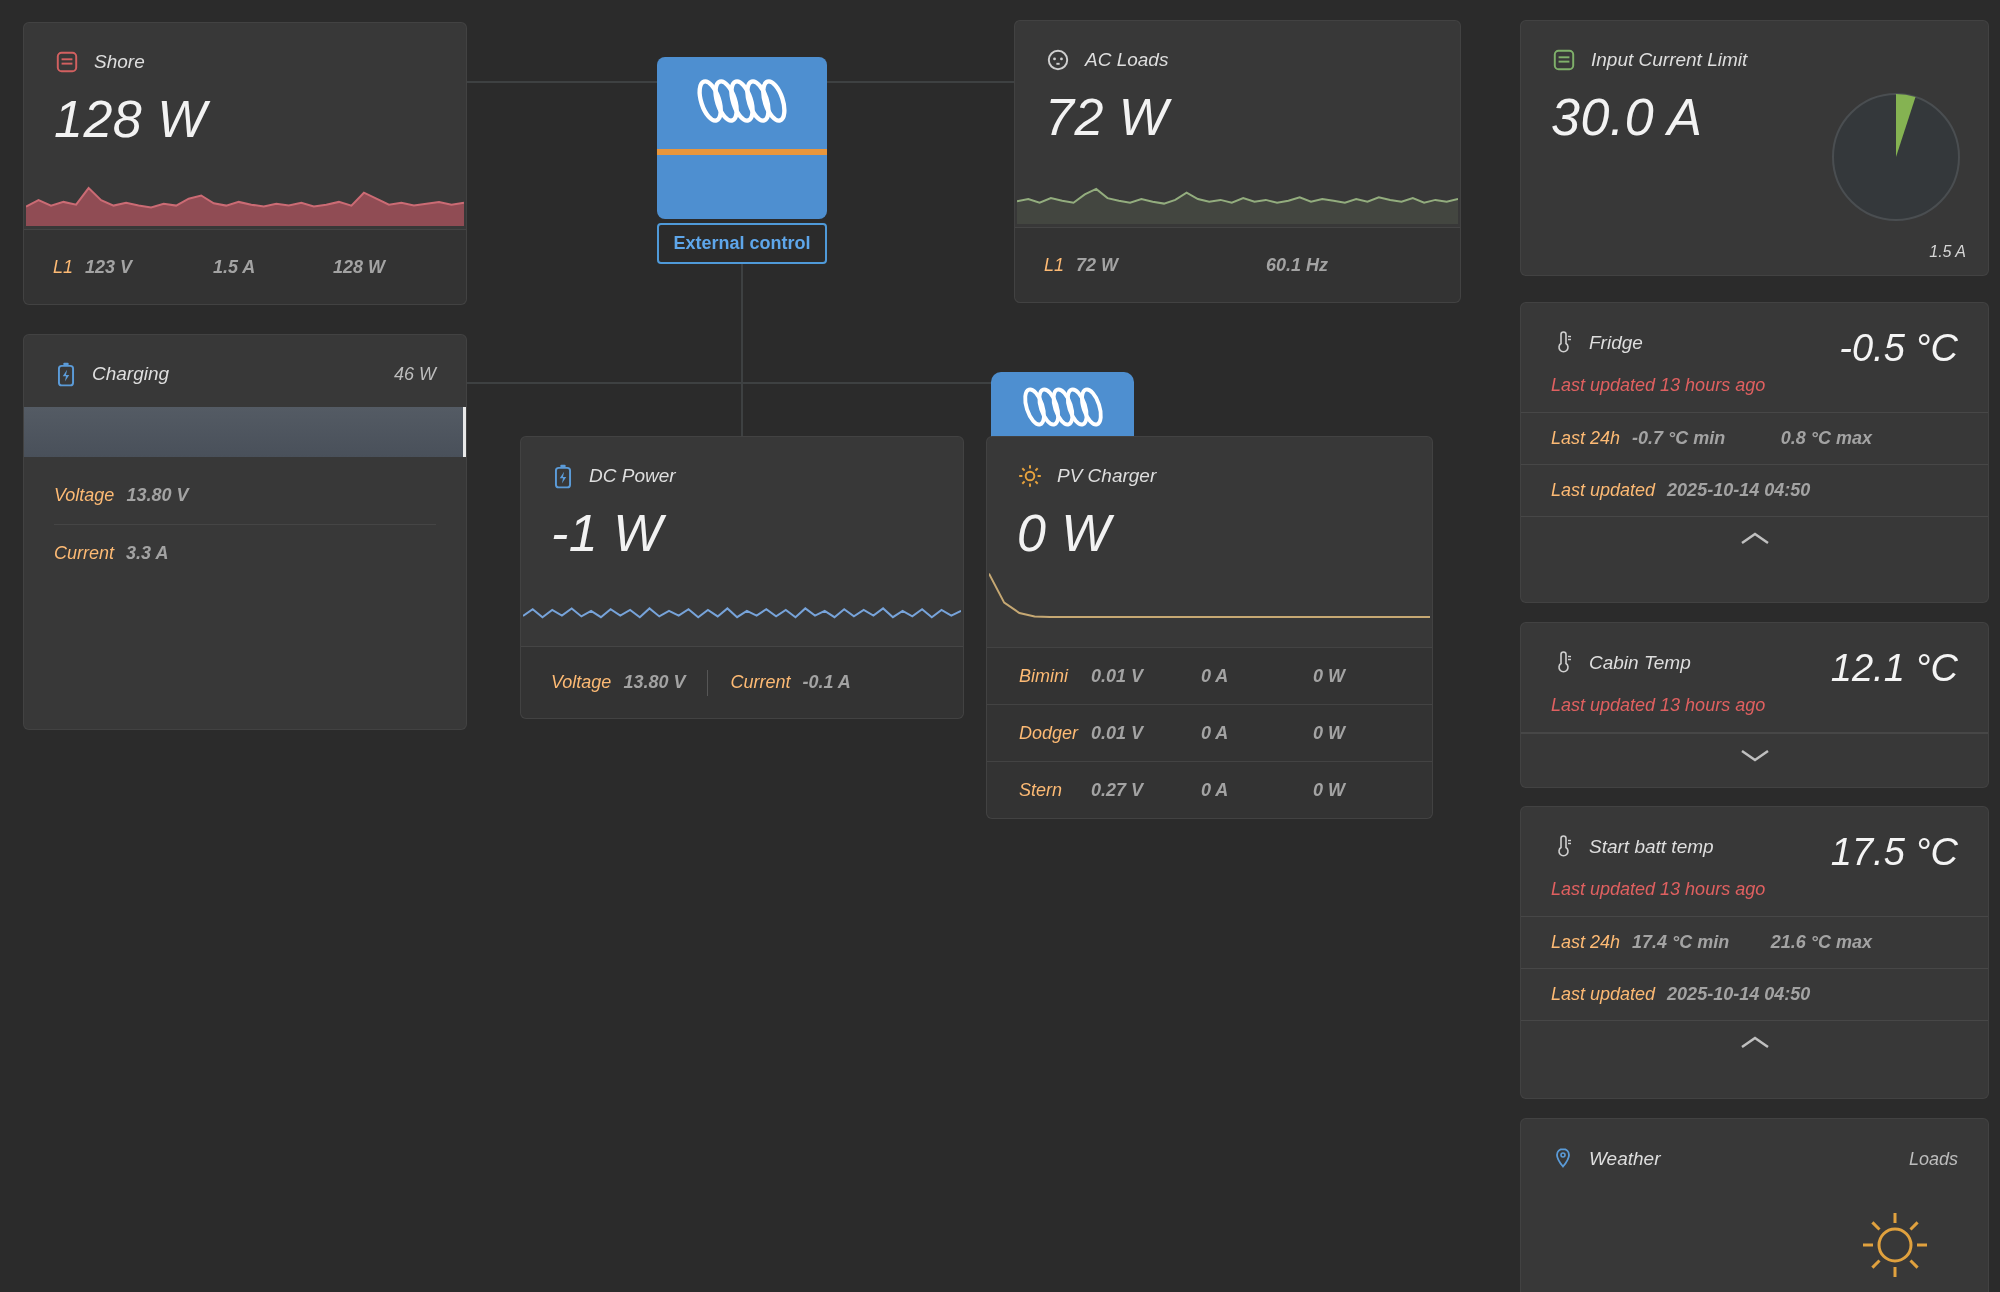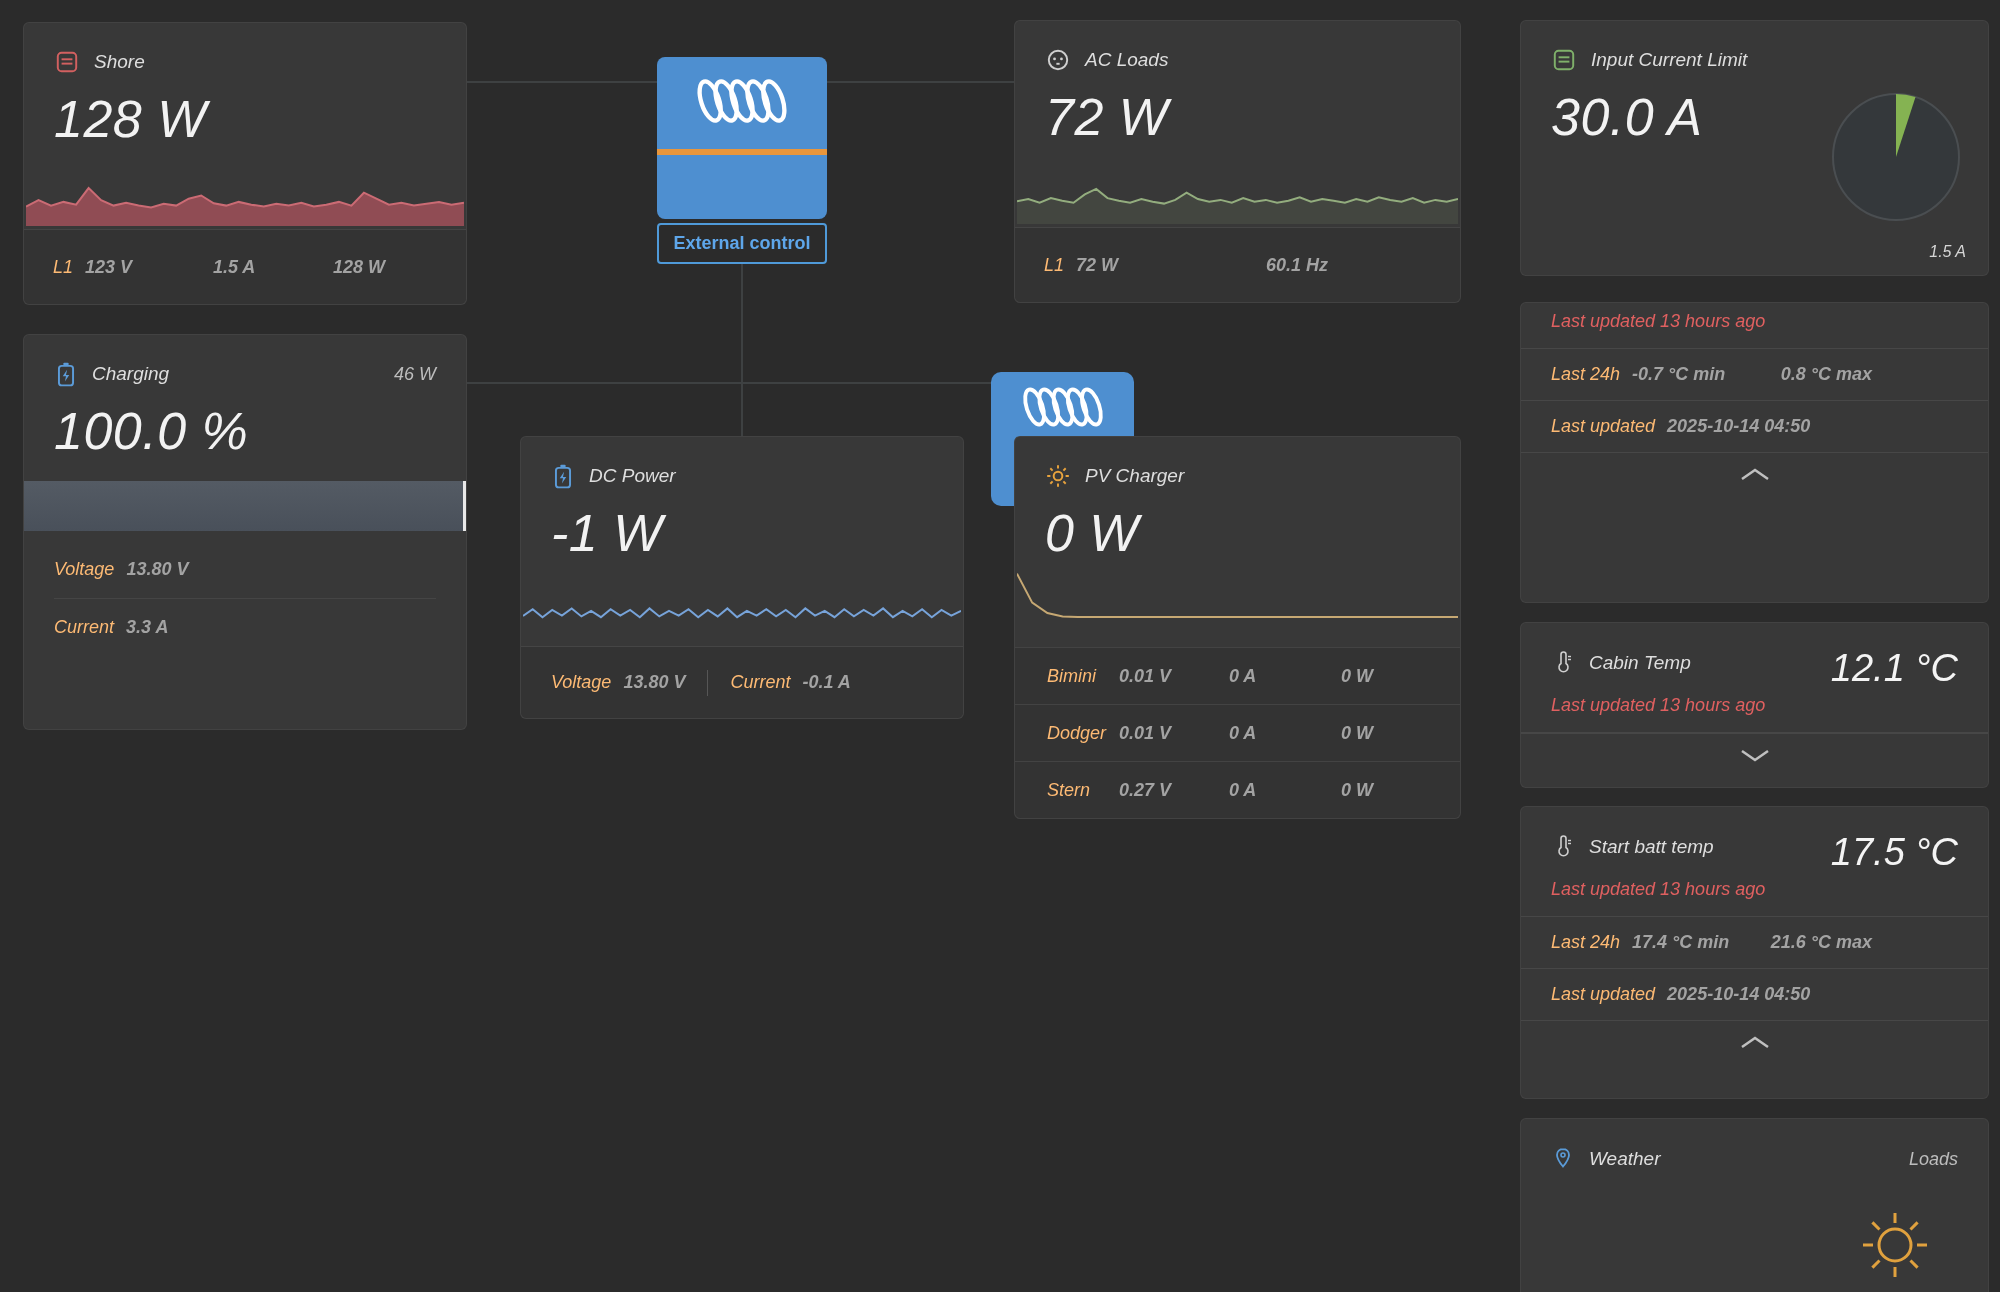--- a/index.html
+++ b/index.html
@@ -167,21 +167,20 @@
       <span class="icon">
         <svg width="24" height="26" viewBox="0 0 20 24">
             <rect x="7.5" y="1.5" width="5" height="2.5" rx="1" fill="#5b9bd8"></rect>
             <rect x="3.5" y="4.5" width="13" height="18" rx="2.5" fill="none" stroke="#5b9bd8" stroke-width="1.8"></rect>
             <path d="M11 8l-4 6h3l-1 5 4-6h-3z" fill="#5b9bd8"></path>
           </svg>
       </span>
       <span class="card-title">Charging</span>
       <span class="head-right">46 W</span>
     </div>
-    <div class="big-value">100.0 %</div>
     <div class="bar">
       <div class="bar-fill" style="width: 100%;"></div>
       <div class="bar-edge"></div>
     </div>
     <div class="rows">
       <div class="row">
         <span class="muted">Voltage</span>
         <span class="val">13.80 V</span>
       </div>
       <div class="row">
@@ -220,21 +219,21 @@
       <g fill="none" stroke="#ffffff" stroke-width="3.4">
         <ellipse cx="12" cy="22" rx="7" ry="16" transform="rotate(-18 12 22)"></ellipse>
         <ellipse cx="24.5" cy="22" rx="7" ry="16" transform="rotate(-18 24.5 22)"></ellipse>
         <ellipse cx="37" cy="22" rx="7" ry="16" transform="rotate(-18 37 22)"></ellipse>
         <ellipse cx="49.5" cy="22" rx="7" ry="16" transform="rotate(-18 49.5 22)"></ellipse>
         <ellipse cx="62" cy="22" rx="7" ry="16" transform="rotate(-18 62 22)"></ellipse>
       </g>
     </svg>
   </div>
 
-  <div class="card" id="pv" style="left:1014px;top:436px;width:447px;height:383px;z-index:2;">
+  <div class="card" id="pv" style="left:986px;top:436px;width:447px;height:383px;z-index:2;">
     <div class="card-head">
       <span class="icon">
         <svg width="26" height="26" viewBox="0 0 24 24">
             <circle cx="12" cy="12" r="4" fill="none" stroke="#e8a33d" stroke-width="1.8"></circle>
             <g stroke="#e8a33d" stroke-width="1.8">
               <line x1="12" y1="2" x2="12" y2="5"></line>
               <line x1="12" y1="19" x2="12" y2="22"></line>
               <line x1="2" y1="12" x2="5" y2="12"></line>
               <line x1="19" y1="12" x2="22" y2="12"></line>
               <line x1="4.9" y1="4.9" x2="7" y2="7"></line>
@@ -266,20 +265,31 @@
       <div class="pv-row">
         <span class="muted">Stern</span>
         <span class="val">0.27 V</span>
         <span class="val">0 A</span>
         <span class="val">0 W</span>
       </div>
     </div>
   </div>
 
   <div class="card" id="fridge" style="left:1520px;top:302px;width:469px;height:301px;z-index:2;">
+    <div class="sensor-head">
+      <span class="icon">
+        <svg width="24" height="26" viewBox="0 0 24 24">
+            <path d="M10 4.5a2.5 2.5 0 0 1 5 0v9a4.5 4.5 0 1 1-5 0z" fill="none" stroke="#cfcfcf" stroke-width="1.6"></path>
+            <line x1="17" y1="6.5" x2="20" y2="6.5" stroke="#cfcfcf" stroke-width="1.4"></line>
+            <line x1="17" y1="9.5" x2="20" y2="9.5" stroke="#cfcfcf" stroke-width="1.4"></line>
+          </svg>
+      </span>
+      <span class="sensor-title">Fridge</span>
+      <span class="sensor-value">-0.5 °C</span>
+    </div>
     <div class="alert" style="color:#e06060;">Last updated 13 hours ago</div>
     <div class="sensor-body">
       <div class="srow">
         <span class="muted">Last 24h</span>
         <span class="val">-0.7 °C min</span>
         <span class="val maxv">0.8 °C max</span>
       </div>
       <div class="srow">
         <span class="muted">Last updated</span>
         <span class="val">2025-10-14 04:50</span>

